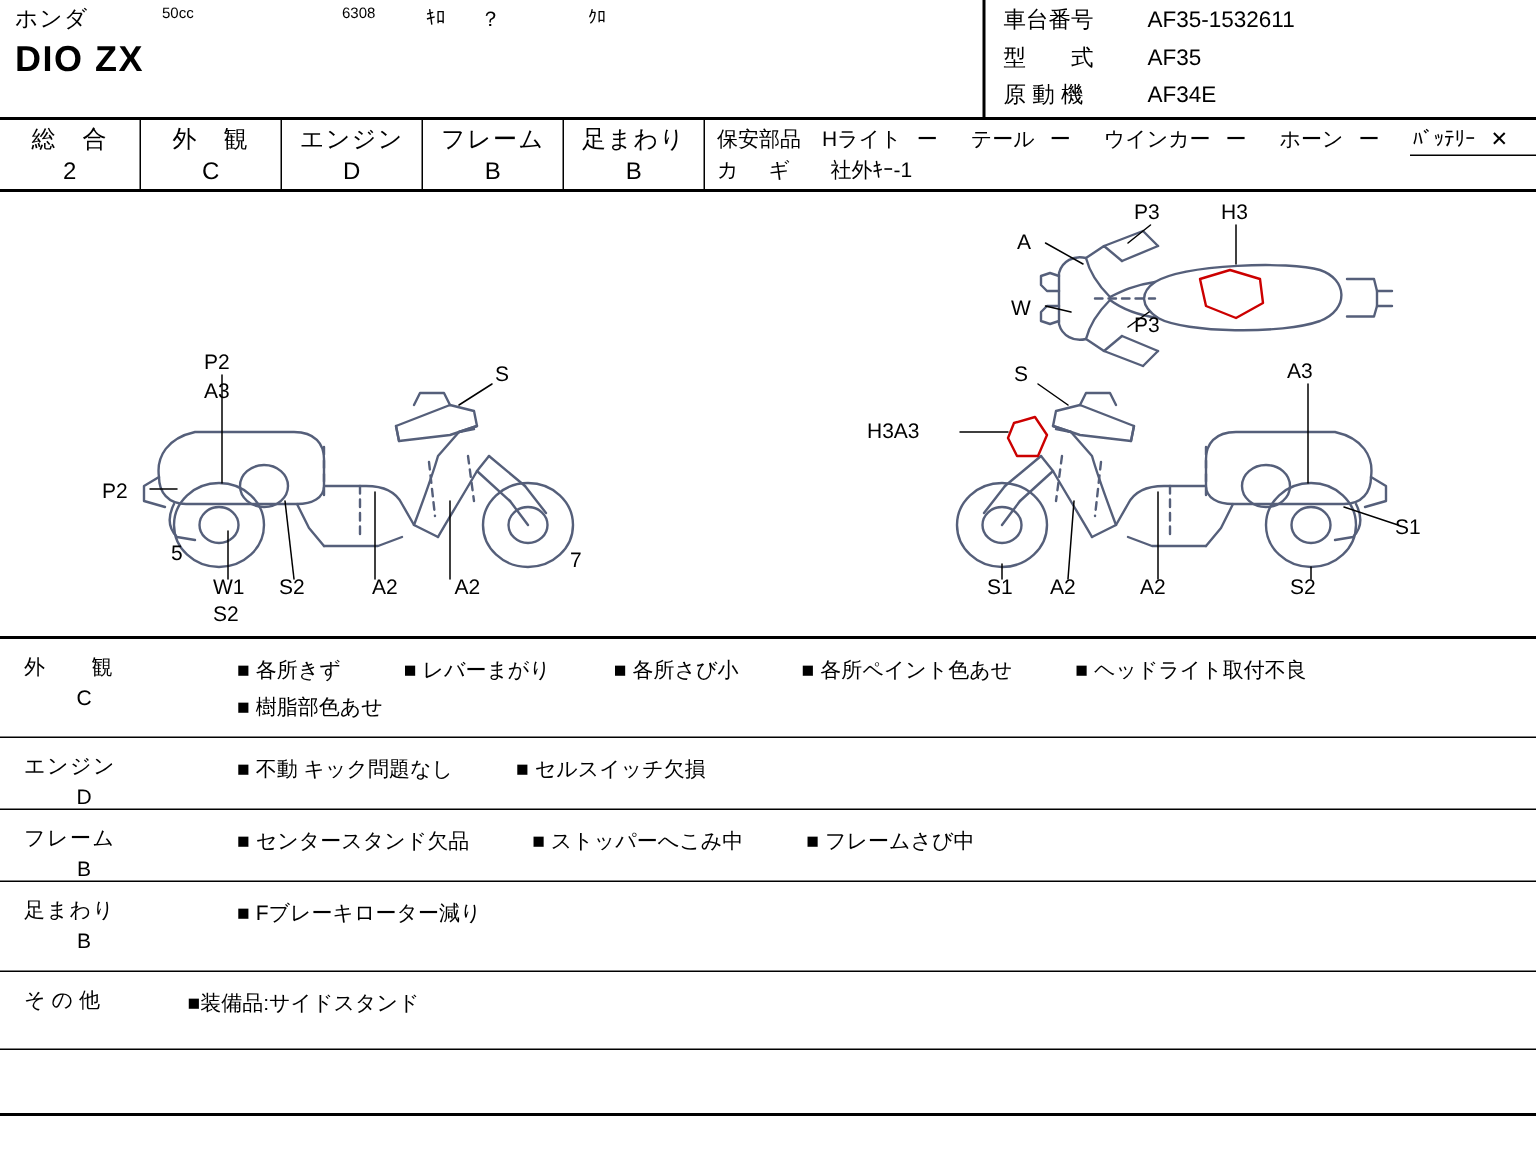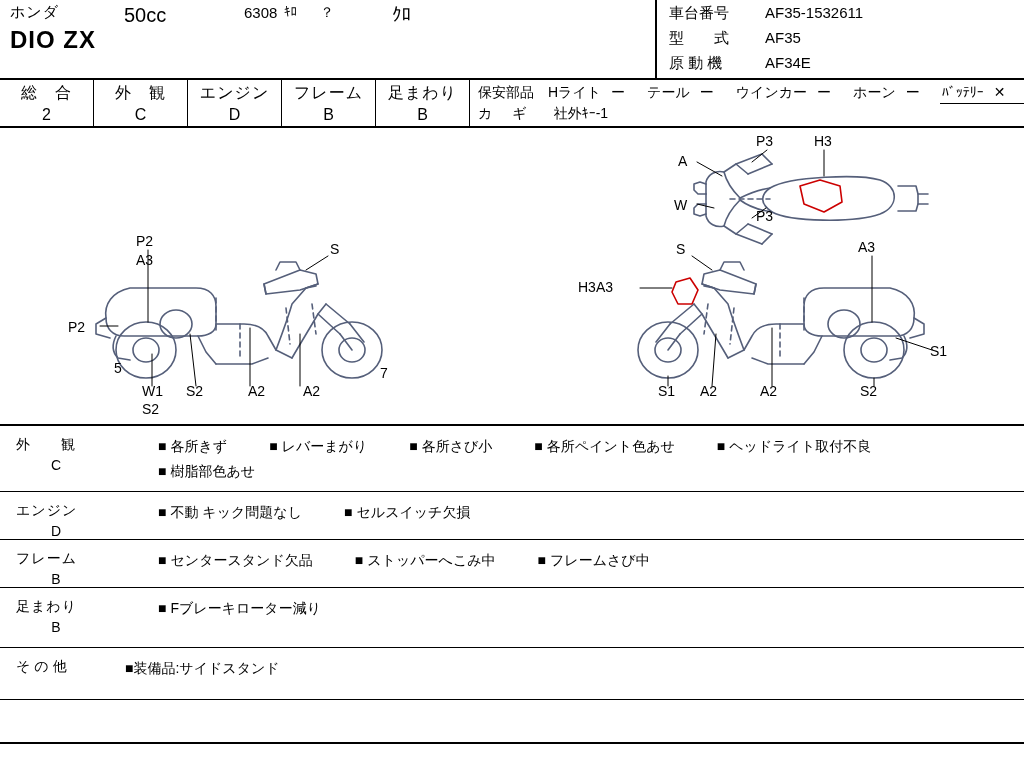--- a/index.html
+++ b/index.html
@@ -33,42 +33,42 @@
     width: 655px; height: 100%;
   }
   .maker {
     position: absolute;
     left: 10px; top: 3px;
     font-size: 15px;
     letter-spacing: 1px;
   }
   .disp {
     position: absolute;
-    left: 124px; top: 4px;
-    font-size: 20px;
+    left: 108px; top: 4px;
+    font-size: 10px;
   }
   .mileage {
     position: absolute;
-    left: 244px; top: 4px;
-    font-size: 15px;
+    left: 228px; top: 4px;
+    font-size: 10px;
   }
   .mileage-unit {
     position: absolute;
     left: 284px; top: 4px;
     font-size: 13px;
   }
   .mileage-q {
     position: absolute;
     left: 320px; top: 4px;
     font-size: 14px;
   }
   .color {
     position: absolute;
     left: 392px; top: 4px;
-    font-size: 19px;
+    font-size: 12px;
     text-align: right;
   }
   .model {
     position: absolute;
     left: 10px; top: 26px;
     font-size: 24px;
     font-weight: bold;
     letter-spacing: 1px;
   }
   .hdr-right {

